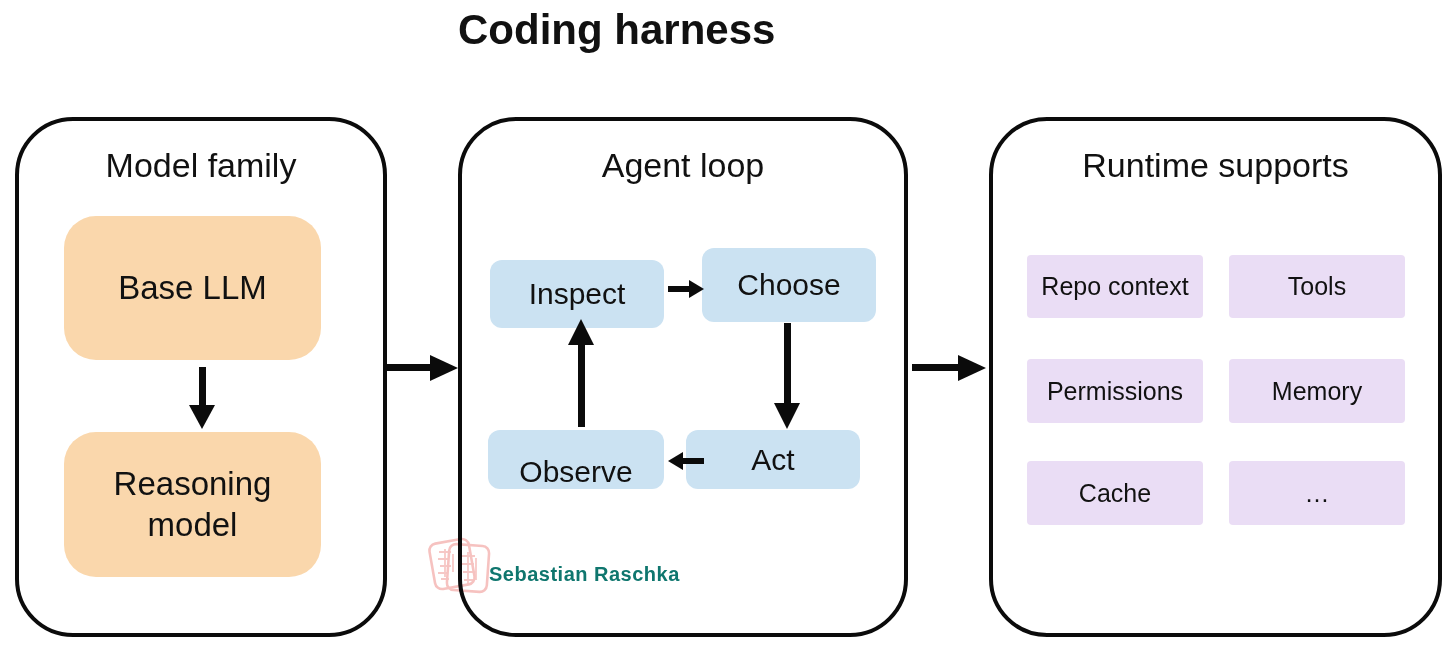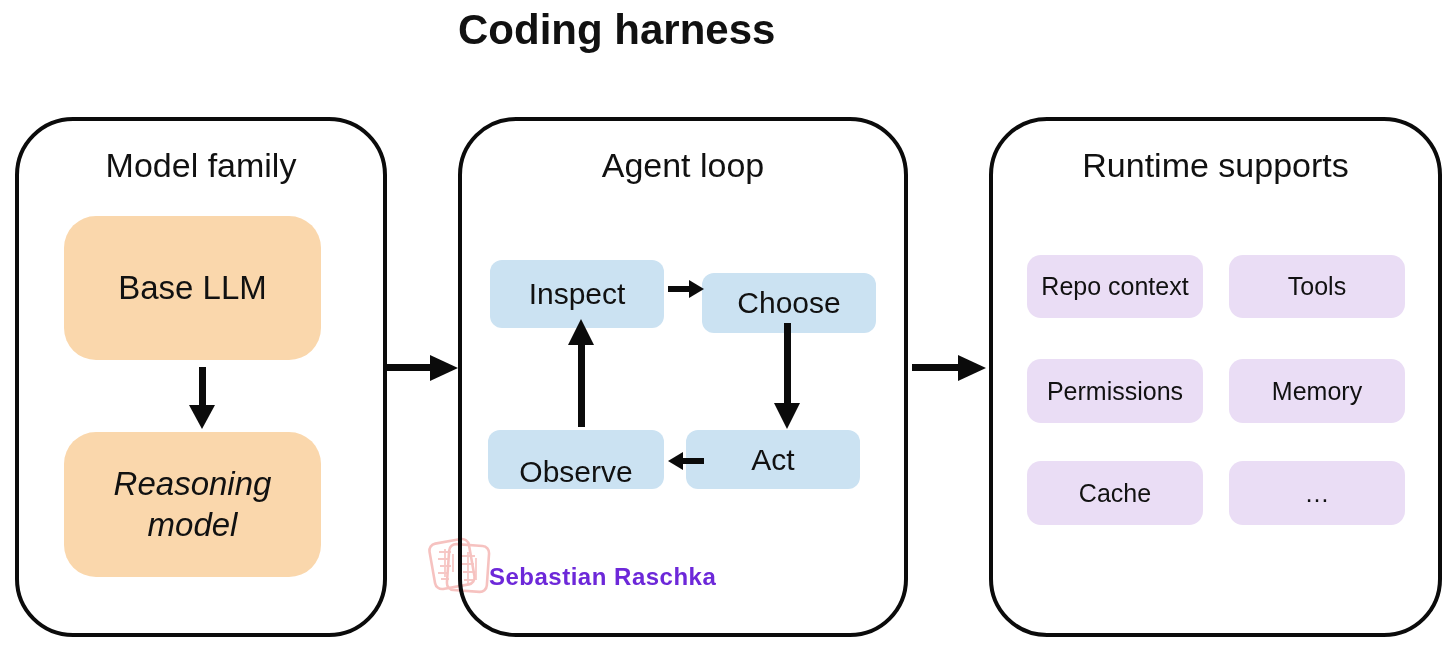--- a/index.html
+++ b/index.html
@@ -15,33 +15,33 @@
   .p2{left:458px;width:450px;}
   .p3{left:989px;width:453px;}
 
   .panel-title{position:absolute;top:24px;left:0;right:0;text-align:center;
                font-size:34px;font-weight:400;color:#111;line-height:1.2;}
 
   .node{position:absolute;display:flex;align-items:center;justify-content:center;
         text-align:center;color:#111;box-sizing:border-box;}
   .node.orange{background:#fad7ac;border-radius:32px;font-size:33px;line-height:1.22;}
   .node.blue{background:#cbe2f2;border-radius:12px;font-size:30px;}
-  .node.purple{background:#eaddf5;border-radius:14px;font-size:25px;}
+  .node.purple{background:#eaddf5;border-radius:4px;font-size:25px;}
 
   .stem{position:absolute;background:#0b0b0b;}
   .head{position:absolute;width:0;height:0;}
   .head.r {border-top:13px solid transparent;border-bottom:13px solid transparent;border-left:28px solid #0b0b0b;}
   .head.rs{border-top:9px solid transparent;border-bottom:9px solid transparent;border-left:15px solid #0b0b0b;}
   .head.ls{border-top:9px solid transparent;border-bottom:9px solid transparent;border-right:15px solid #0b0b0b;}
   .head.d {border-left:13px solid transparent;border-right:13px solid transparent;border-top:26px solid #0b0b0b;}
   .head.u {border-left:13px solid transparent;border-right:13px solid transparent;border-bottom:26px solid #0b0b0b;}
   .head.d1{border-left:13px solid transparent;border-right:13px solid transparent;border-top:24px solid #0b0b0b;}
 
-  .watermark-text{position:absolute;left:489px;top:563px;font-size:24px;font-weight:700;
-                  color:#6d28d9;letter-spacing:.5px;white-space:nowrap;}
+  .watermark-text{position:absolute;left:489px;top:563px;font-size:20px;font-weight:700;
+                  color:#0f766e;letter-spacing:.5px;white-space:nowrap;}
   .stamp{position:absolute;left:427px;top:534px;opacity:.55;}
 </style>
 </head>
 <body>
 
 <div class="canvas">
 
   <h1 class="title">Coding harness</h1>
 
   <svg class="stamp" width="66" height="64" viewBox="0 0 66 64" aria-hidden="true">
@@ -63,33 +63,33 @@
 
     <div class="node orange" style="left:45px;top:95px;width:257px;height:144px;">
       <span>Base LLM</span>
     </div>
 
     <div>
       <i class="stem" style="left:180px;top:246px;width:7px;height:38px;"></i>
       <i class="head d1" style="left:170px;top:284px;"></i>
     </div>
 
-    <div class="node orange" style="left:45px;top:311px;width:257px;height:145px;padding:0 30px;font-style:italic;">
+    <div class="node orange" style="left:45px;top:311px;width:257px;height:145px;padding:0 30px;">
       <span>Reasoning model</span>
     </div>
   </section>
 
   <section class="panel p2">
     <div class="panel-title">Agent loop</div>
 
     <div class="node blue" style="left:28px;top:139px;width:174px;height:68px;">
       <span>Inspect</span>
     </div>
 
-    <div class="node blue" style="left:240px;top:152px;width:174px;height:60px;">
+    <div class="node blue" style="left:240px;top:127px;width:174px;height:74px;">
       <span>Choose</span>
     </div>
 
     <div class="node blue" style="left:26px;top:309px;width:176px;height:59px;align-items:flex-end;">
       <span>Observe</span>
     </div>
 
     <div class="node blue" style="left:224px;top:309px;width:174px;height:59px;">
       <span>Act</span>
     </div>

